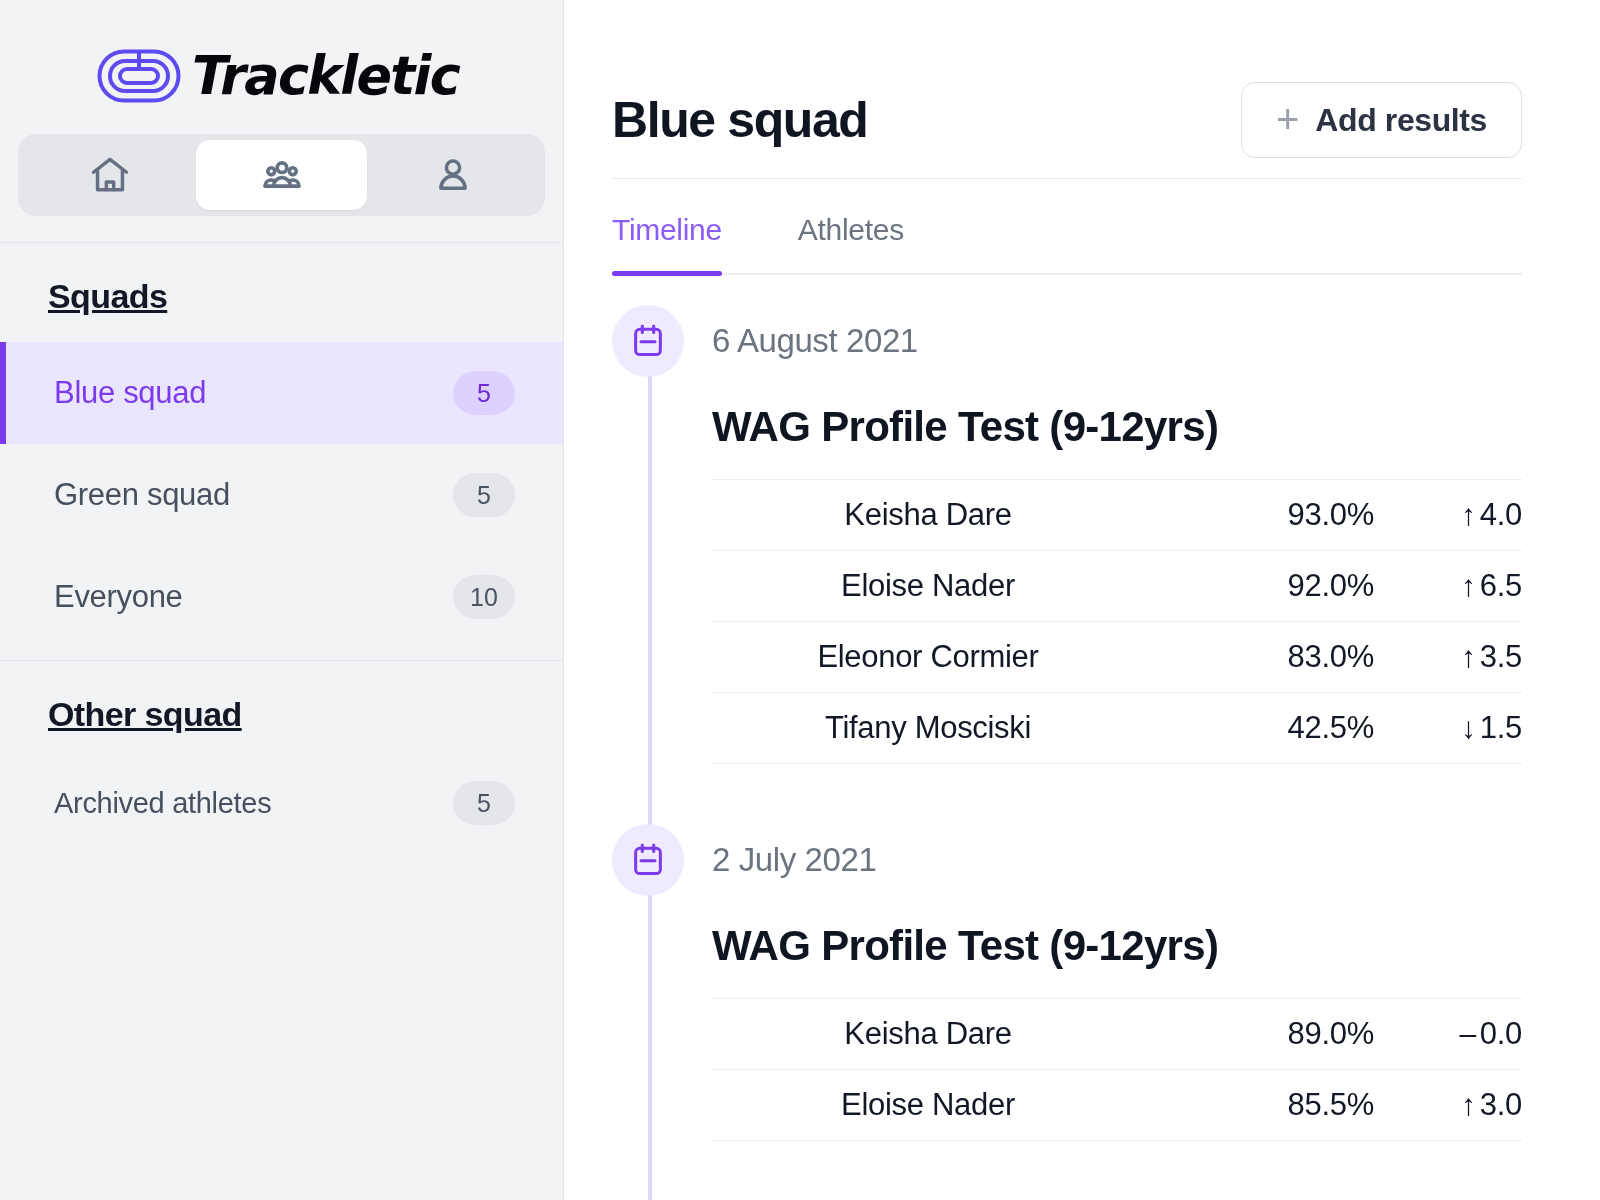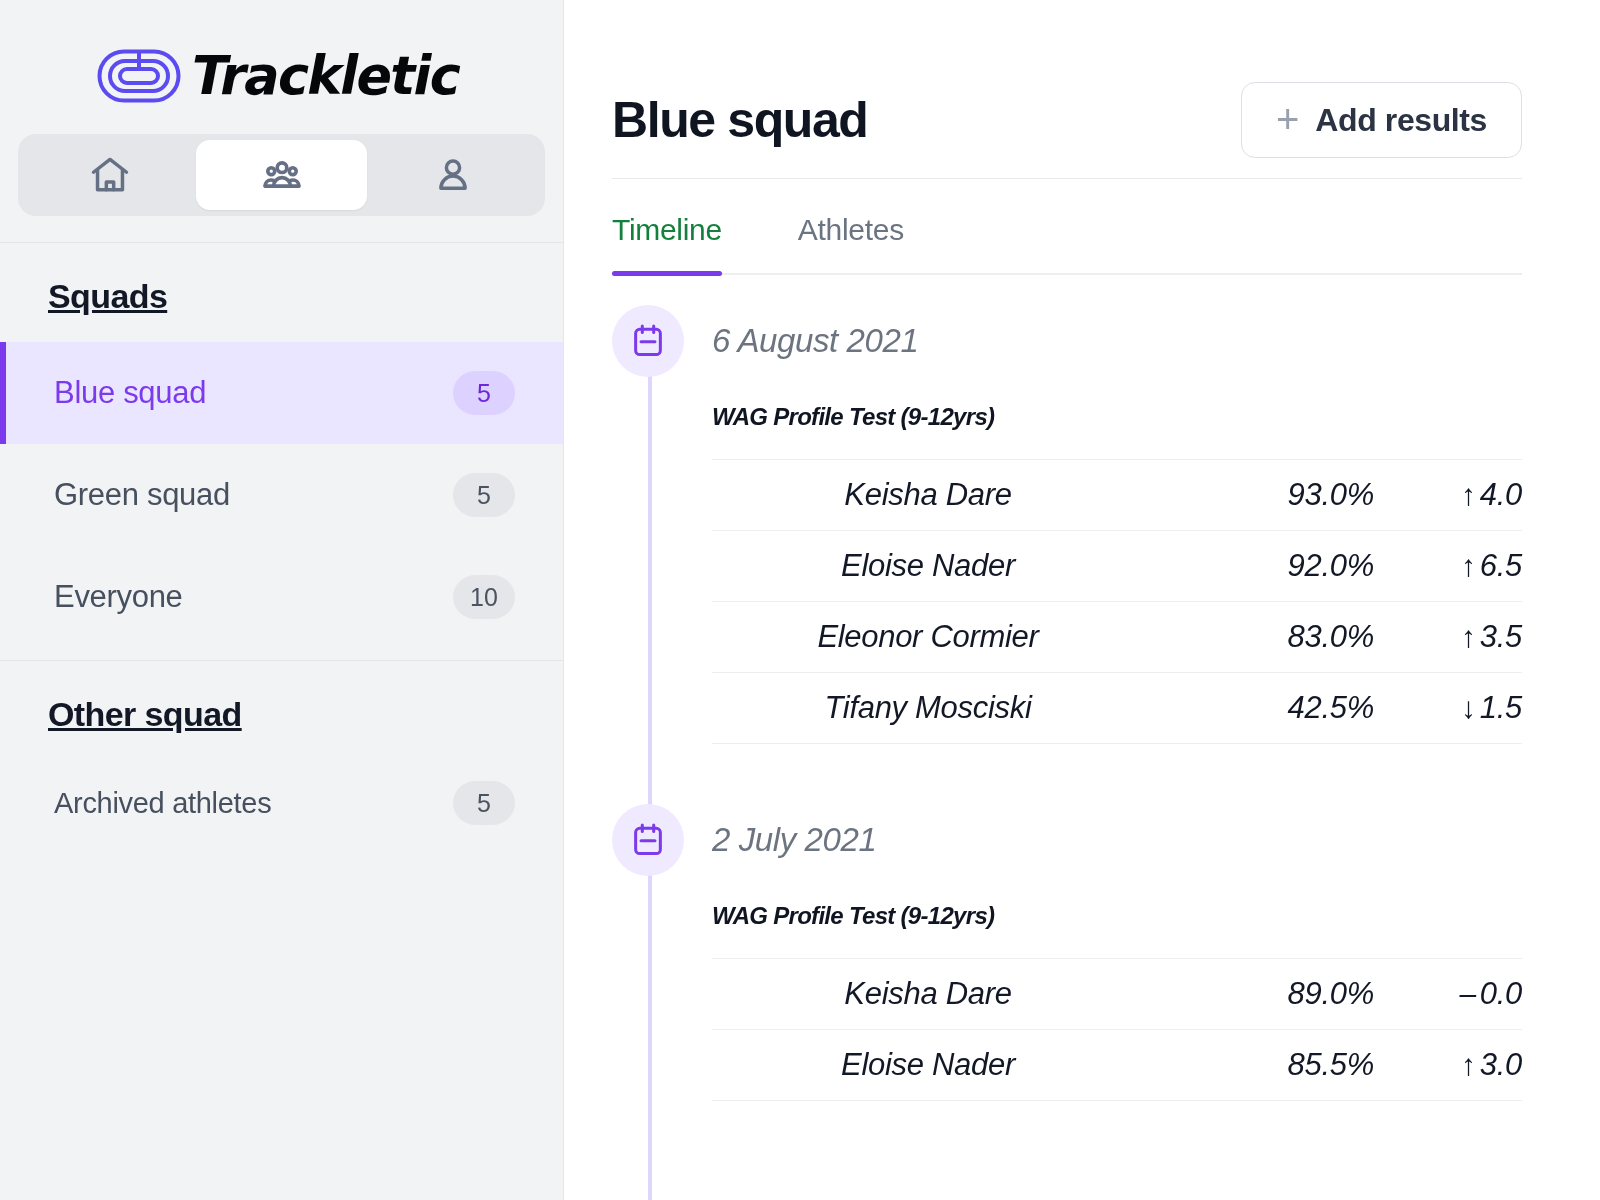--- a/index.html
+++ b/index.html
@@ -183,34 +183,34 @@
     position: relative;
   }
   .tab {
     font-size: 30px;
     color: #6b7481;
     padding-bottom: 28px;
     cursor: pointer;
     letter-spacing: -0.3px;
     position: relative;
   }
-  .tab.active { color: #15803d; font-weight: 500; }
+  .tab.active { color: #8b5cf6; font-weight: 500; }
   .tab.active::after {
     content: "";
     position: absolute;
     left: 0; right: 0; bottom: -1px;
     height: 5px;
     background: #7c3aed;
     border-radius: 3px;
   }
   .tabs-rule { height: 2px; background: #eceef0; width: 100%; margin-top: -2px; }
 
   
   .timeline { padding-top: 30px; position: relative; }
-  .tl-entry { position: relative; padding-left: 100px; font-style: italic; }
+  .tl-entry { position: relative; padding-left: 100px; }
   .tl-entry::before {
     content: "";
     position: absolute;
     left: 36px;
     top: 34px;
     bottom: -60px;
     width: 4px;
     background: #ded6fb;
   }
   .tl-entry:last-child::before { bottom: -200px; }
@@ -227,21 +227,21 @@
   }
   .tl-date {
     font-size: 33px;
     color: #6c7480;
     letter-spacing: -0.4px;
     line-height: 72px;
     height: 72px;
   }
   .tl-body { padding-top: 26px; padding-bottom: 60px; }
   .tl-test-name {
-    font-size: 24px;
+    font-size: 42px;
     font-weight: 700;
     color: #101522;
     letter-spacing: -0.7px;
     margin-bottom: 28px;
   }
   table.results {
     width: 100%;
     border-collapse: collapse;
     table-layout: fixed;
   }

